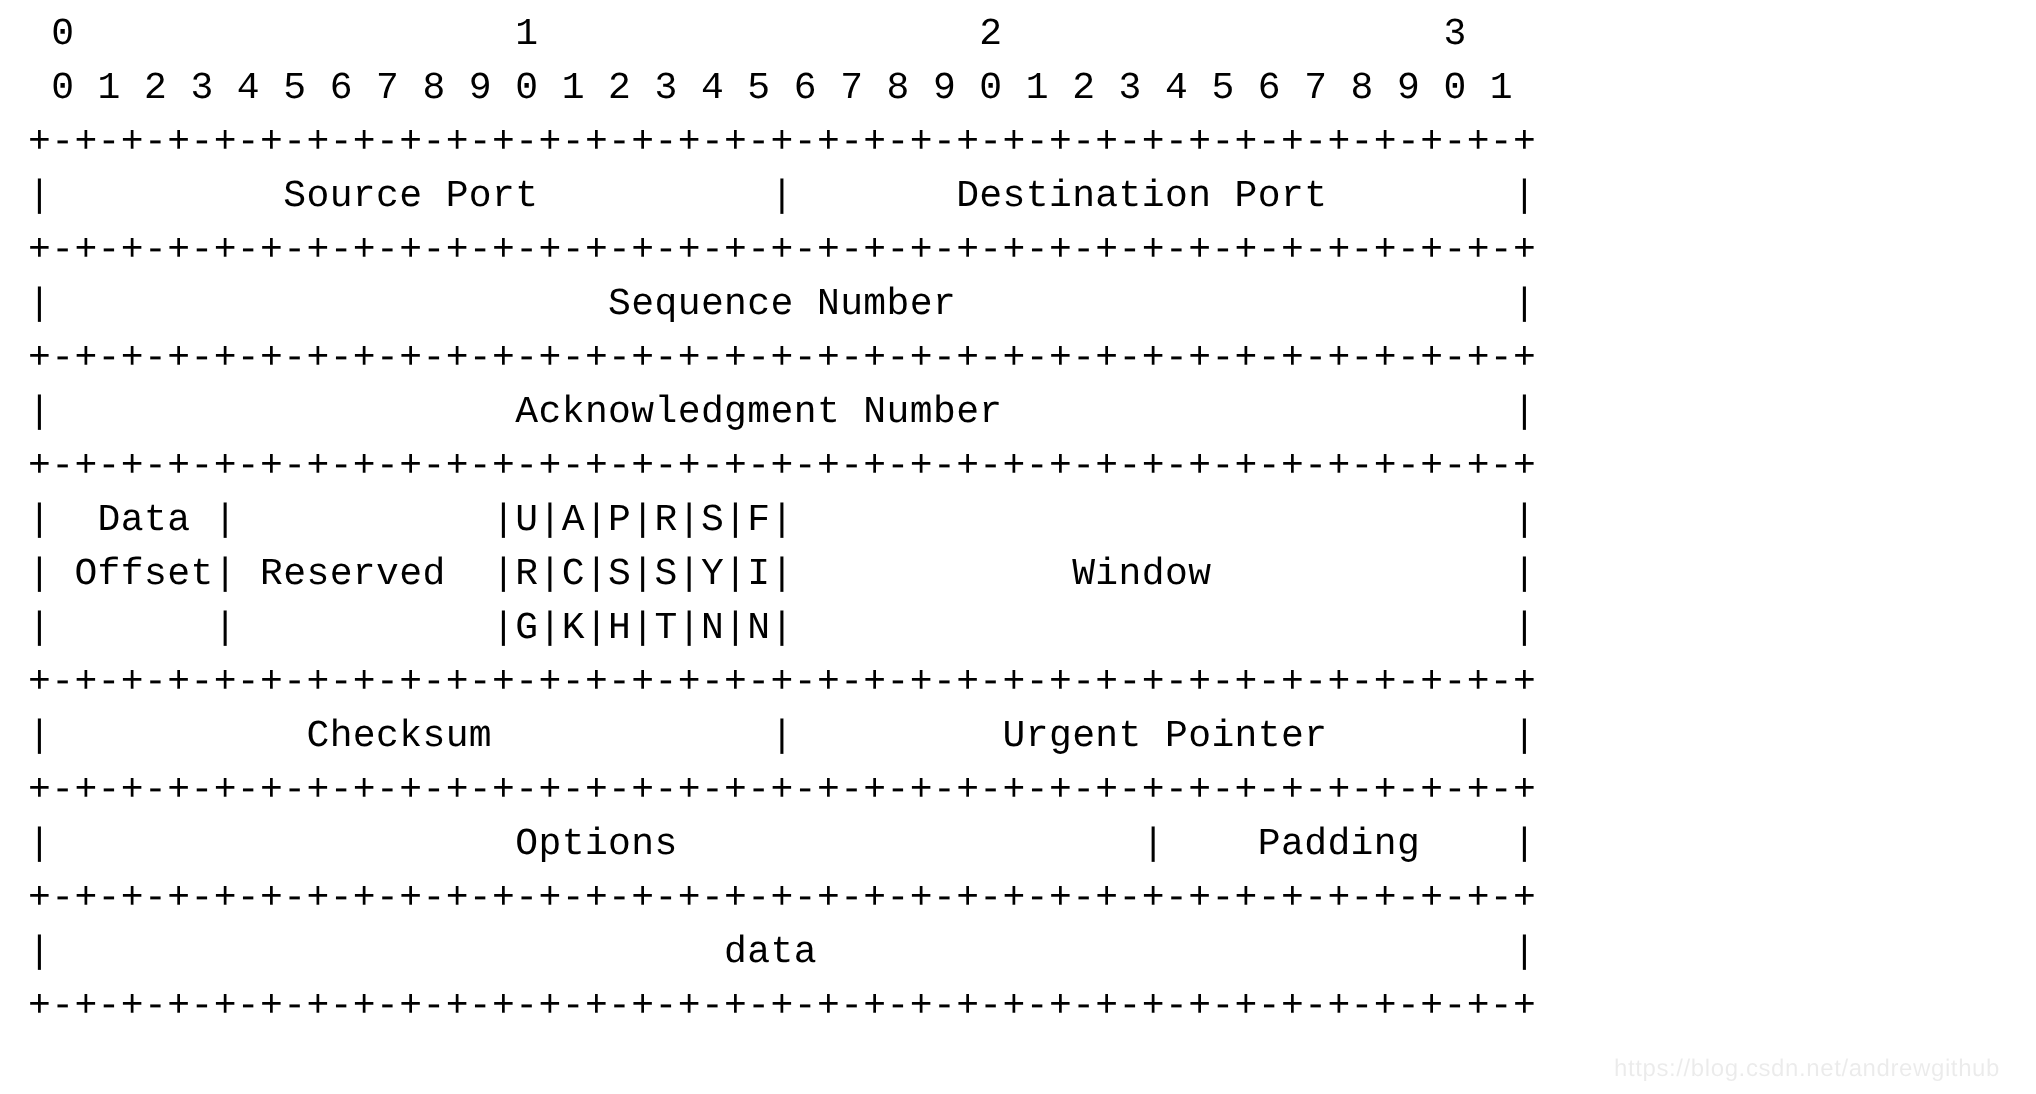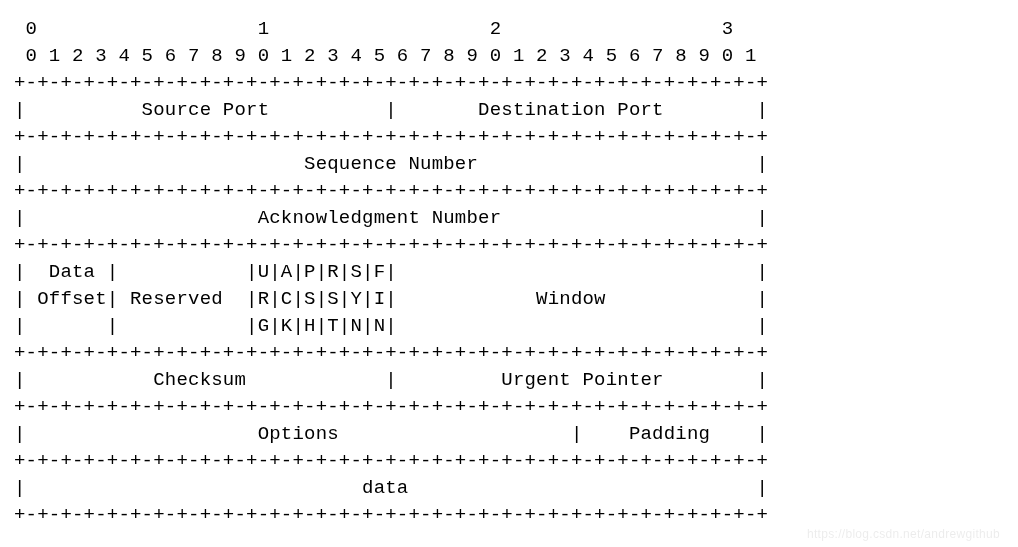--- a/index.html
+++ b/index.html
@@ -10,21 +10,21 @@
     height: 547px;
     overflow: hidden;
   }
   pre.diagram {
     font-family: "Courier New", Courier, monospace;
     font-size: 19px;
     line-height: 27px;
     letter-spacing: 0.2px;
     white-space: pre;
     margin: 0;
-    padding: 16px 0 0 14px;
+    padding: 4px 0 0 14px;
     color: #000000;
   }
   .watermark {
     position: absolute;
     right: 18px;
     bottom: 6px;
     font-family: Arial, sans-serif;
     font-size: 12px;
     color: rgba(0,0,0,0.08);
     letter-spacing: 0.3px;

